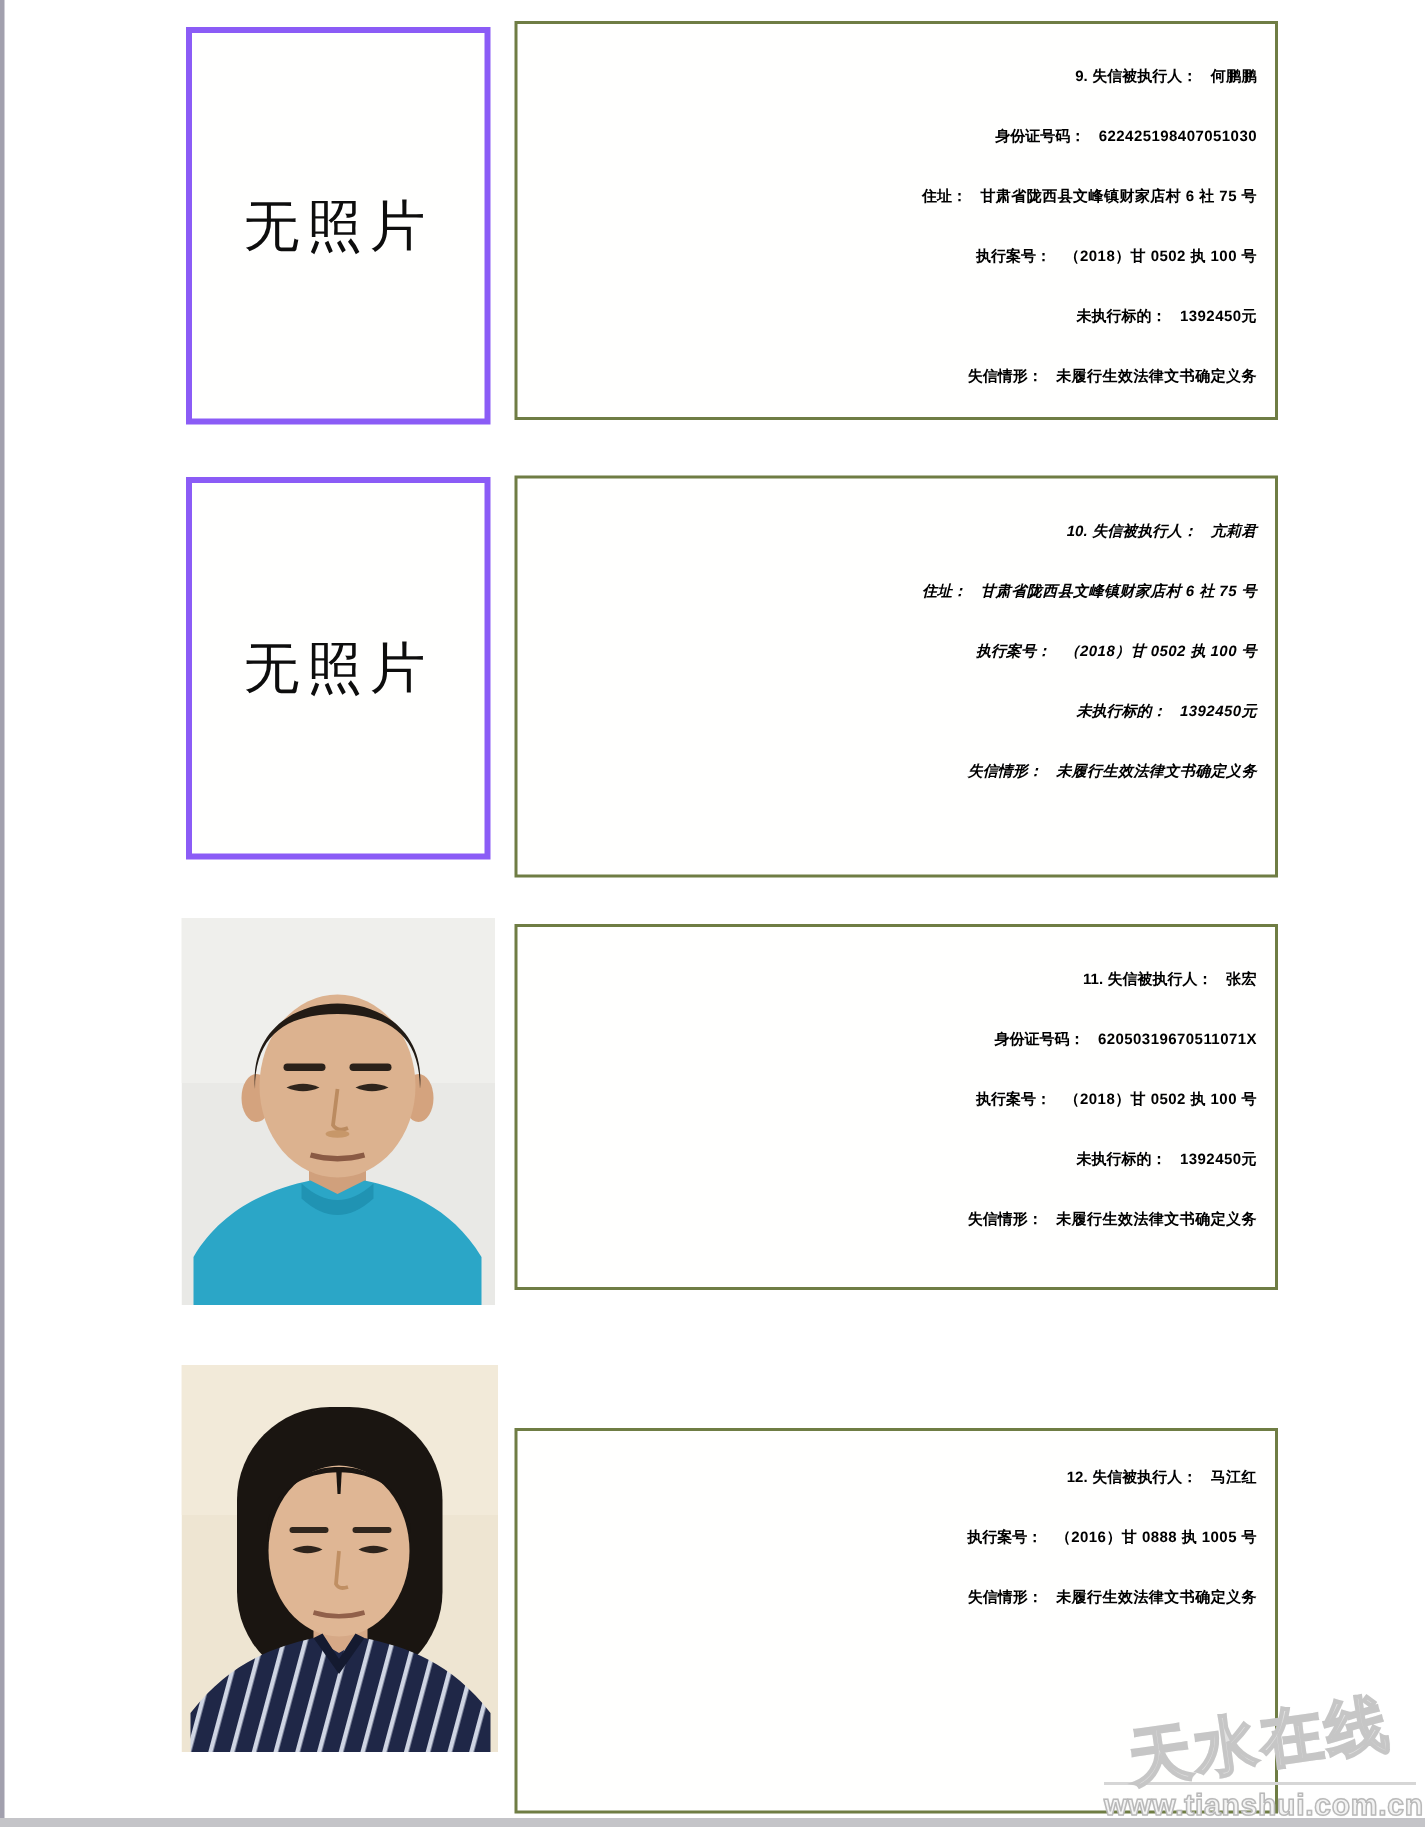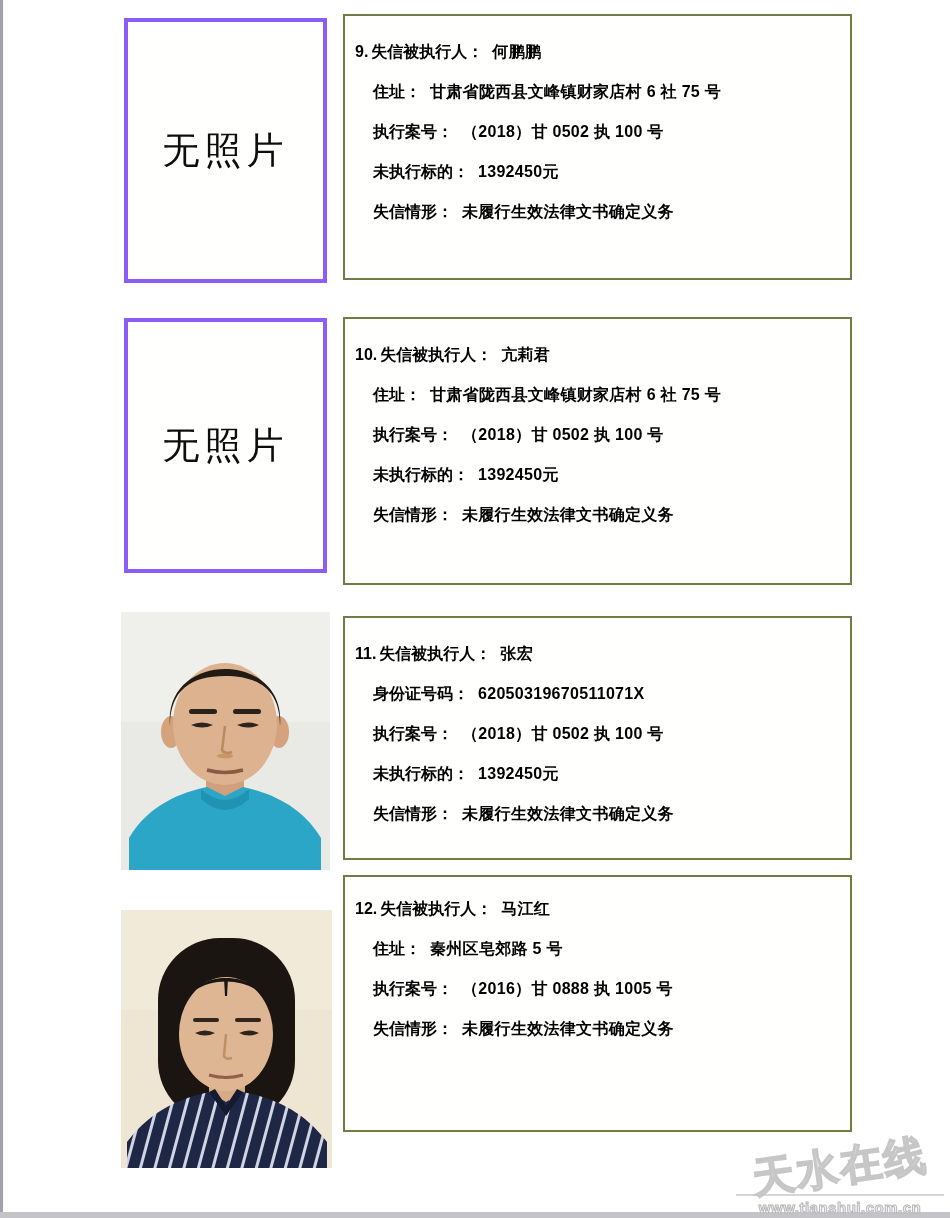--- a/index.html
+++ b/index.html
@@ -16,42 +16,42 @@
     display:flex;align-items:center;justify-content:center;
     font-family:"DejaVu Serif","Liberation Serif",serif;
     font-size:37px;letter-spacing:5px;color:#0d0d0d;
   }
   .photo-frame svg{display:block;width:100%;height:100%;}
 
   .detail-box{
     position:absolute;left:343px;width:509px;box-sizing:border-box;
     border:2px solid #6f7d44;background:#fffffe;
     padding:16px 12px 0 10px;
-    font-weight:700;font-size:16px;
+    font-weight:700;font-size:10px;text-align:right;
   }
   .line{height:40px;line-height:40px;white-space:nowrap;}
   .line.indent{padding-left:18px;}
   .num{margin-right:3px;}
   .label{margin-right:9px;}
   .value{letter-spacing:0.3px;}
 
   .watermark{
     position:absolute;right:0;bottom:2px;width:220px;z-index:5;
     text-align:center;pointer-events:none;
   }
   .wm-cn{
     display:block;font-size:42px;font-weight:700;line-height:1;
     color:rgba(255,255,255,0.55);
     -webkit-text-stroke:1.5px #c6c6c6;
     transform:rotate(-8deg);letter-spacing:2px;
     text-shadow:0 0 1px #bdbdbd;
     margin-bottom:6px;
   }
   .wm-url{
-    display:block;font-size:15px;font-weight:700;letter-spacing:0.5px;
+    display:block;font-size:20px;font-weight:700;letter-spacing:0.5px;
     color:rgba(255,255,255,0.85);
     -webkit-text-stroke:1px #b9b9b9;
     border-top:2px solid #d6d6d6;
     padding-top:3px;margin:0 6px;
     text-shadow:0 0 1px #b5b5b5;
   }
 </style>
 </head>
 <body>
 
@@ -59,37 +59,40 @@
   <div class="edge-left"></div>
 
   <div class="photo-frame no-photo" style="left:124px;top:18px;width:203px;height:265px;">
     <span>无照片</span>
   </div>
   <div class="detail-box" style="top:14px;height:266px;">
     <div class="line">
       <span class="num">9.</span><span class="label">失信被执行人：</span><span class="value">何鹏鹏</span>
     </div>
     <div class="line indent">
+      <span class="label">身份证号码：</span><span class="value">622425198407051030</span>
+    </div>
+    <div class="line indent">
       <span class="label">住址：</span><span class="value">甘肃省陇西县文峰镇财家店村 6 社 75 号</span>
     </div>
     <div class="line indent">
       <span class="label">执行案号：</span><span class="value">（2018）甘 0502 执 100 号</span>
     </div>
     <div class="line indent">
       <span class="label">未执行标的：</span><span class="value">1392450元</span>
     </div>
     <div class="line indent">
       <span class="label">失信情形：</span><span class="value">未履行生效法律文书确定义务</span>
     </div>
   </div>
 
   <div class="photo-frame no-photo" style="left:124px;top:318px;width:203px;height:255px;">
     <span>无照片</span>
   </div>
-  <div class="detail-box" style="top:317px;height:268px;">
+  <div class="detail-box" style="top:317px;height:268px;font-style:italic;">
     <div class="line">
       <span class="num">10.</span><span class="label">失信被执行人：</span><span class="value">亢莉君</span>
     </div>
     <div class="line indent">
       <span class="label">住址：</span><span class="value">甘肃省陇西县文峰镇财家店村 6 社 75 号</span>
     </div>
     <div class="line indent">
       <span class="label">执行案号：</span><span class="value">（2018）甘 0502 执 100 号</span>
     </div>
     <div class="line indent">
@@ -156,26 +159,23 @@
       <rect x="72" y="108" width="26" height="4" rx="2" fill="#30261d"></rect>
       <rect x="114" y="108" width="26" height="4" rx="2" fill="#30261d"></rect>
       <path d="M74,123 Q84,118 94,123 Q84,128 74,123 Z" fill="#2e241c"></path>
       <path d="M118,123 Q128,118 138,123 Q128,128 118,123 Z" fill="#2e241c"></path>
       <path d="M105,124 L103,146 Q105,150 111,148" stroke="#c08f63" stroke-width="2.5" fill="none"></path>
       <path d="M88,165 Q105,170 122,165" stroke="#91604a" stroke-width="3" fill="none"></path>
       <path d="M6,258 L6,232 C32,198 62,188 88,182 L105,192 L122,182 C150,188 180,198 206,232 L206,258 Z" fill="url(#wstripe)"></path>
       <path d="M88,182 L105,206 L122,182 L116,179 L105,196 L94,179 Z" fill="#141a30"></path>
     </svg>
   </div>
-  <div class="detail-box" style="top:875px;height:257px;padding-top:12px;">
+  <div class="detail-box" style="top:952px;height:257px;padding-top:12px;">
     <div class="line">
       <span class="num">12.</span><span class="label">失信被执行人：</span><span class="value">马江红</span>
-    </div>
-    <div class="line indent">
-      <span class="label">住址：</span><span class="value">秦州区皂郊路 5 号</span>
     </div>
     <div class="line indent">
       <span class="label">执行案号：</span><span class="value">（2016）甘 0888 执 1005 号</span>
     </div>
     <div class="line indent">
       <span class="label">失信情形：</span><span class="value">未履行生效法律文书确定义务</span>
     </div>
   </div>
 
   <div class="watermark">

